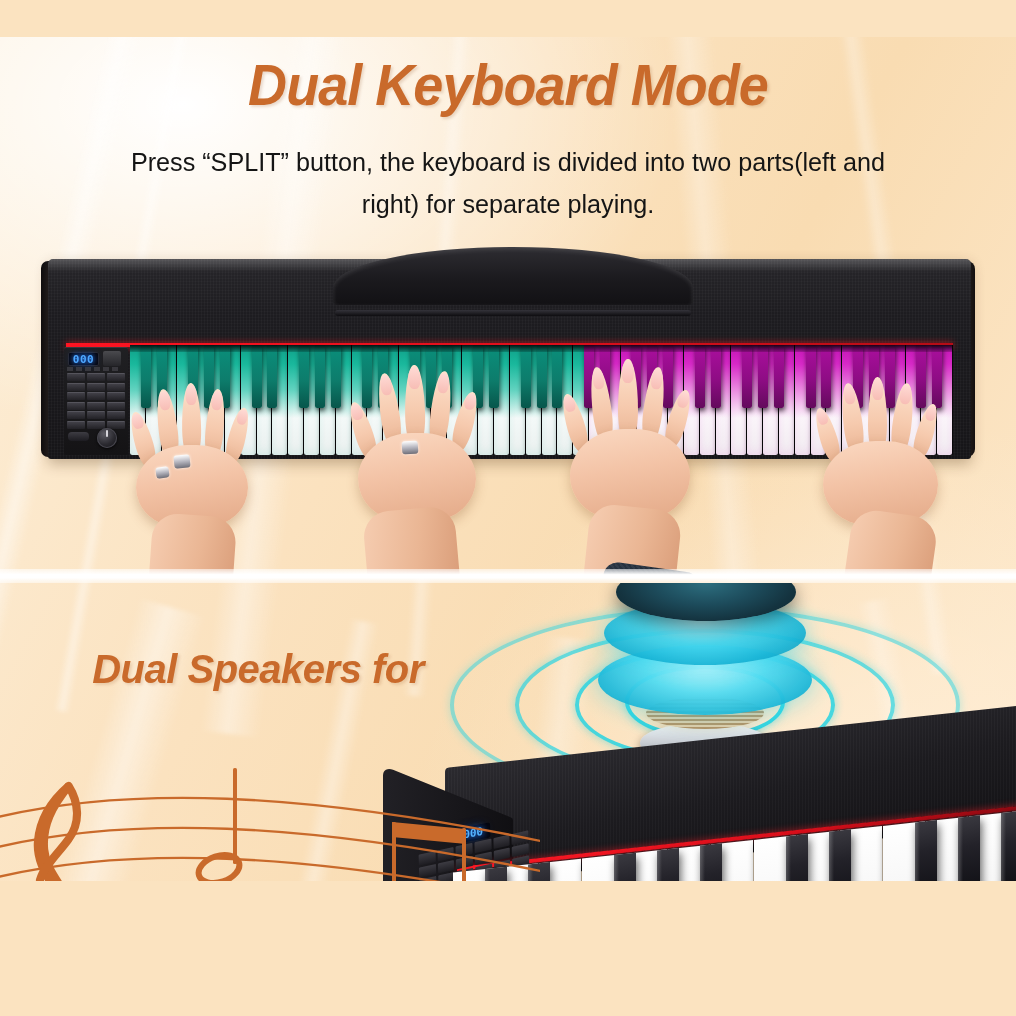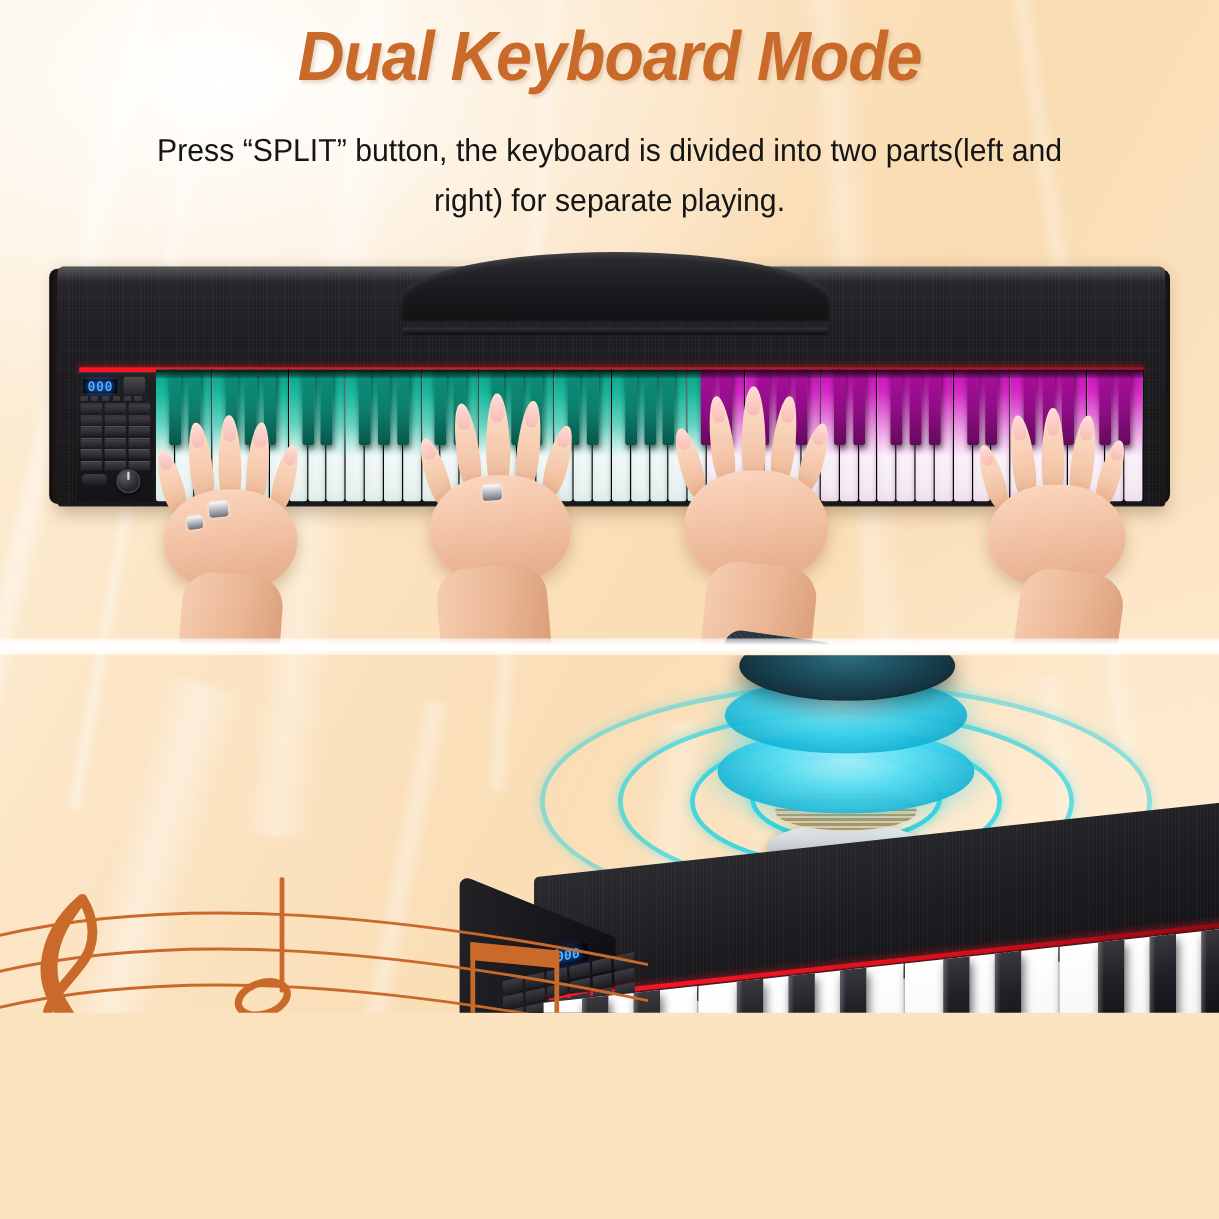--- a/index.html
+++ b/index.html
@@ -1,20 +1,20 @@
 <!DOCTYPE html>
 <html><head>
 <meta charset="utf-8">
 <title>Dual Keyboard Mode</title>
 <style>
   * { box-sizing: border-box; margin:0; padding:0; }
   html,body{ width:1016px; height:1016px; overflow:hidden; background:#fbe3c0;
              font-family:"Liberation Sans", sans-serif; }
 
-  #page { position:relative; width:1016px; height:844px; overflow:hidden; }
+  #page { position:relative; width:1016px; height:844px; overflow:hidden;margin-top:37px; }
 
   
   .bg-base{ position:absolute; inset:0;
      background:
        radial-gradient(ellipse 900px 600px at 18% 8%,  #ffffff 0%, rgba(255,255,255,0) 55%),
        radial-gradient(ellipse 800px 700px at 88% 95%, #ffeed6 0%, rgba(255,238,214,0) 60%),
        linear-gradient(118deg, #fdefd9 0%, #fbe2bf 38%, #f9dcb2 62%, #fde9cd 100%);
   }
   .swoosh{ position:absolute; pointer-events:none; }
   .sw{ position:absolute; background:linear-gradient(90deg,rgba(255,255,255,0) 0%,rgba(255,255,255,.85) 45%,rgba(255,255,255,0) 100%);
@@ -473,20 +473,21 @@
       </div>
 
     </div>
   </div>
 
   <div class="divider"></div>
 
   <div id="sec2">
 
     <div class="title2" style="color:#c96a2b;">
+      <div>Dual Speakers for</div>
     </div>
 
     <div class="spk">
       <div class="ring-w" style="left:-20px; top:40px; width:510px; height:196px; opacity:.55;"></div>
       <div class="ring-w" style="left:45px;  top:62px; width:380px; height:152px; opacity:.75;"></div>
       <div class="ring-w" style="left:105px; top:82px; width:260px; height:112px; opacity:.9;"></div>
       <div class="ring-w" style="left:155px; top:98px; width:160px; height:74px;  opacity:1;"></div>
 
       <div class="drv pcb" style="left:152px; top:176px; width:166px; height:44px;"></div>
       <div class="drv magnet" style="left:170px; top:156px; width:130px; height:40px;"></div>

